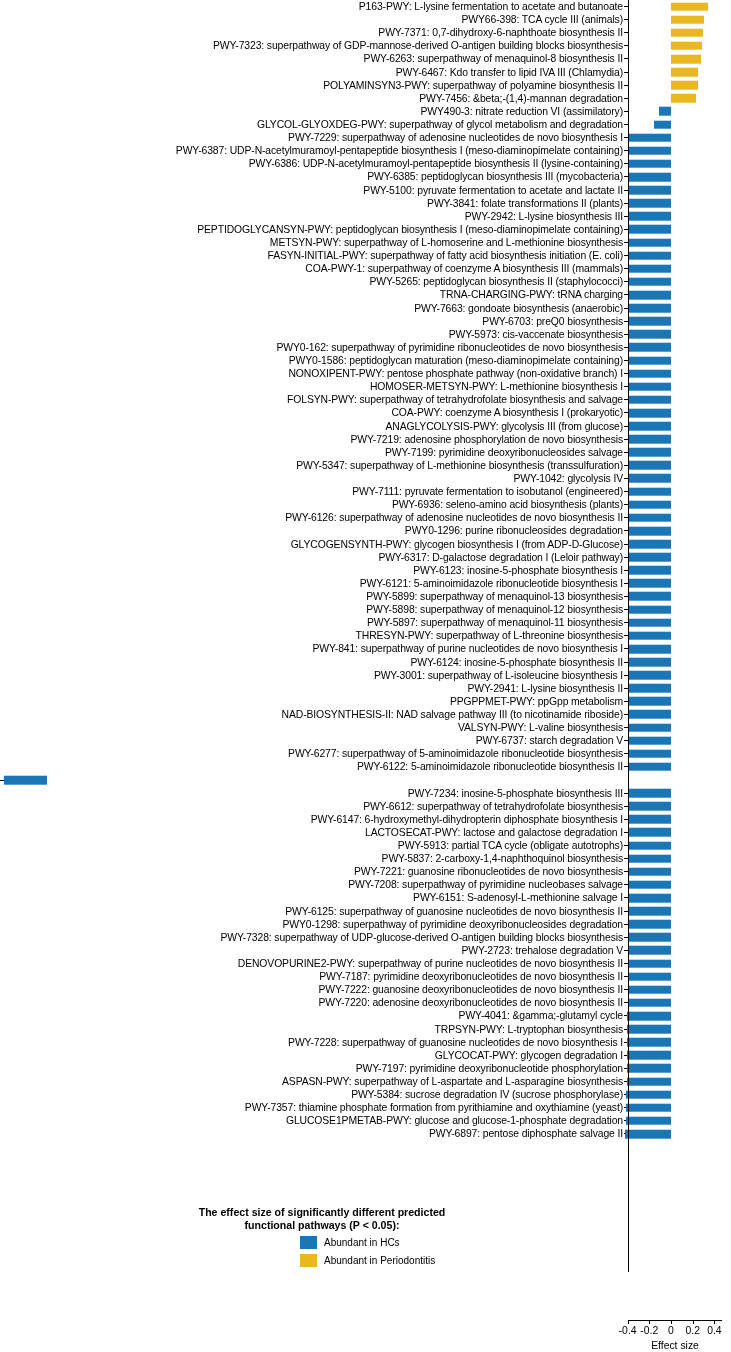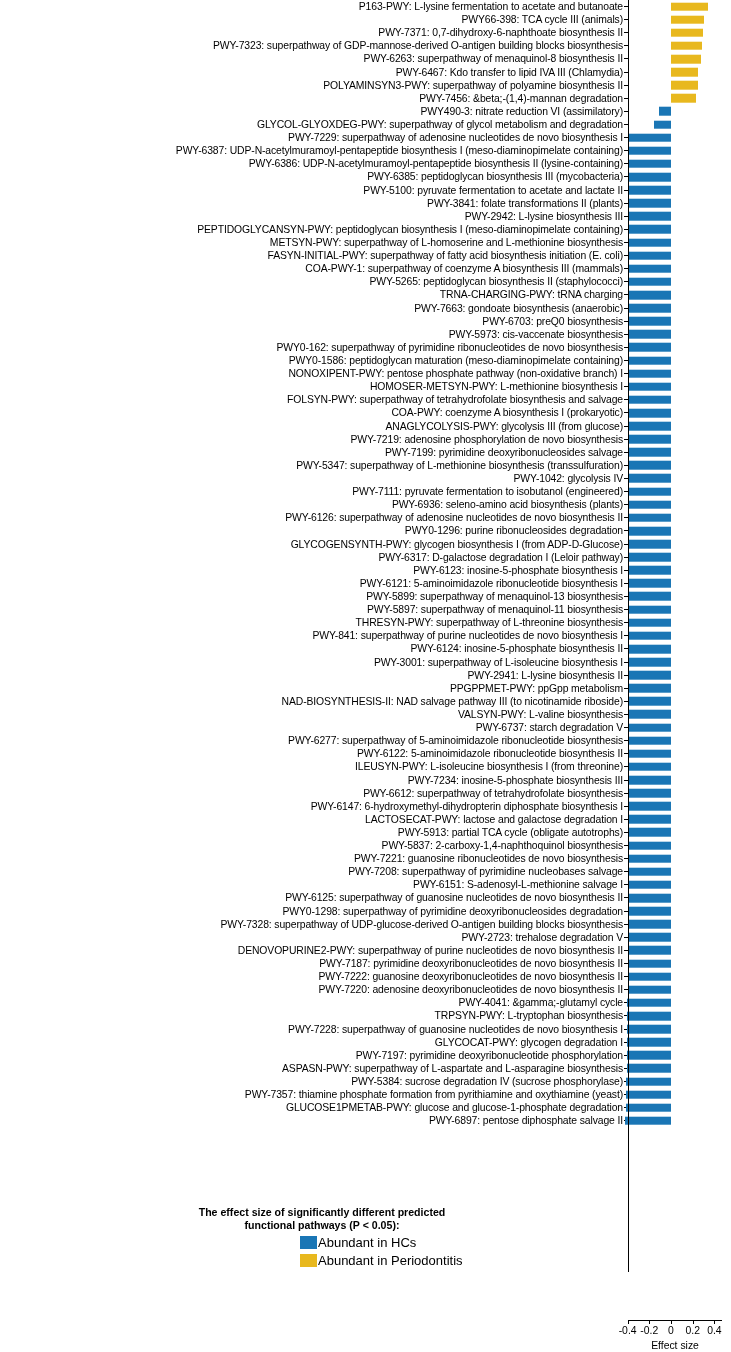--- a/index.html
+++ b/index.html
@@ -155,22 +155,22 @@
     align-items: center;
     height: 16px;
     margin-bottom: 2px;
   }
   .legend-swatch {
     width: 17px;
     height: 13px;
     flex: 0 0 17px;
   }
   .legend-label {
-    margin-left: 1px;
-    font-size: 13px;
+    margin-left: 7px;
+    font-size: 10px;
     white-space: nowrap;
   }
 </style>
 </head>
 <body>
 
 <div id="figure">
 
   <div id="plot">
     <div class="rows" id="rows">
@@ -490,20 +490,27 @@
           </div>
         </div>
         <div class="row">
           <div class="row-label">PWY-5899: superpathway of menaquinol-13 biosynthesis</div>
           <div class="tick-mark"></div>
           <div class="bar-cell">
             <div class="bar neg" style="left: 0.1425px; width: 42.8575px;"></div>
           </div>
         </div>
         <div class="row">
+          <div class="row-label">PWY-5898: superpathway of menaquinol-12 biosynthesis</div>
+          <div class="tick-mark"></div>
+          <div class="bar-cell">
+            <div class="bar neg" style="left: 0.1425px; width: 42.8575px;"></div>
+          </div>
+        </div>
+        <div class="row">
           <div class="row-label">PWY-5897: superpathway of menaquinol-11 biosynthesis</div>
           <div class="tick-mark"></div>
           <div class="bar-cell">
             <div class="bar neg" style="left: 0.1425px; width: 42.8575px;"></div>
           </div>
         </div>
         <div class="row">
           <div class="row-label">THRESYN-PWY: superpathway of L-threonine biosynthesis</div>
           <div class="tick-mark"></div>
           <div class="bar-cell">
@@ -574,21 +581,20 @@
           </div>
         </div>
         <div class="row">
           <div class="row-label">PWY-6122: 5-aminoimidazole ribonucleotide biosynthesis II</div>
           <div class="tick-mark"></div>
           <div class="bar-cell">
             <div class="bar neg" style="left: 0.1425px; width: 42.8575px;"></div>
           </div>
         </div>
         <div class="row">
-          <div class="row-label">ILEUSYN-PWY: L-isoleucine biosynthesis I (from threonine)</div>
           <div class="tick-mark"></div>
           <div class="bar-cell">
             <div class="bar neg" style="left: 0.1425px; width: 42.8575px;"></div>
           </div>
         </div>
         <div class="row">
           <div class="row-label">PWY-7234: inosine-5-phosphate biosynthesis III</div>
           <div class="tick-mark"></div>
           <div class="bar-cell">
             <div class="bar neg" style="left: 0.1425px; width: 42.8575px;"></div>

